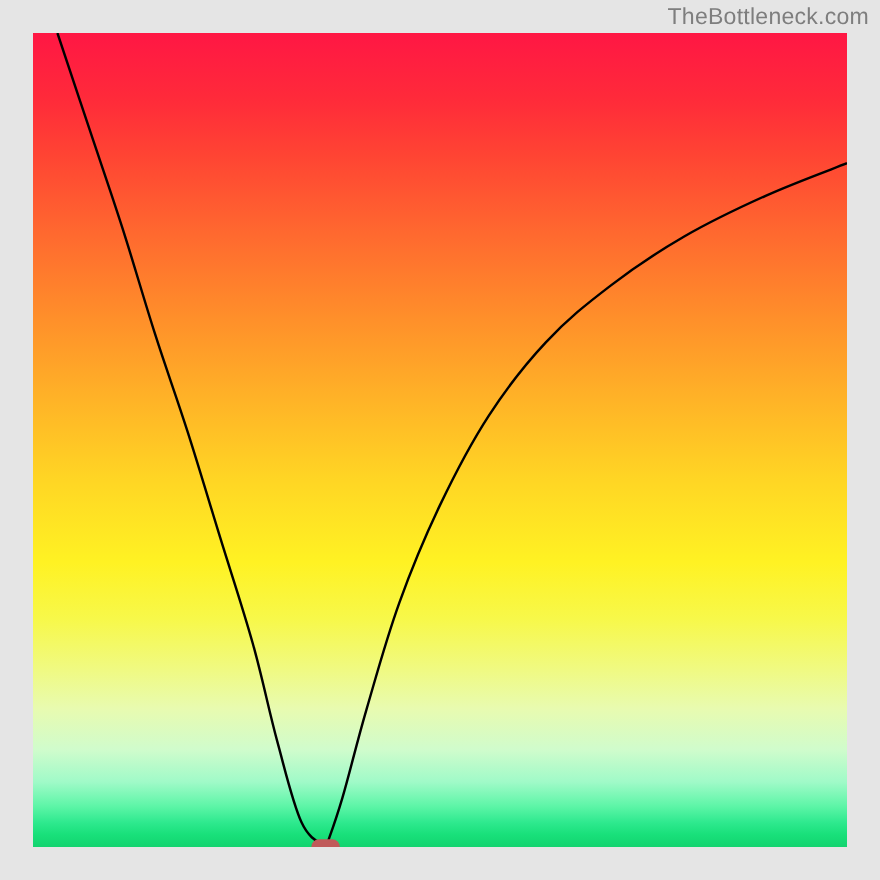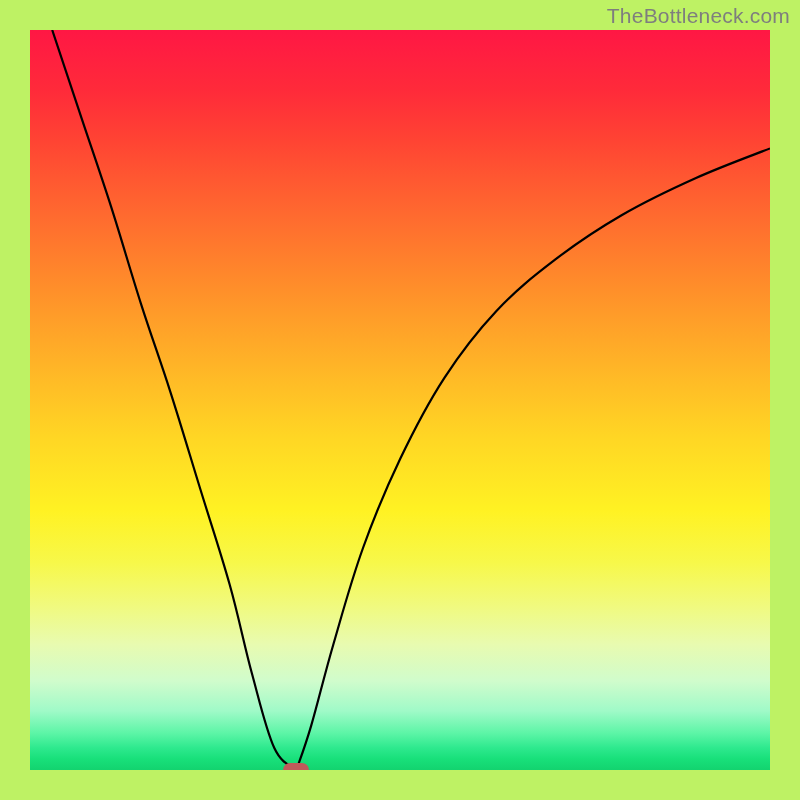--- a/index.html
+++ b/index.html
@@ -3,21 +3,21 @@
 <meta charset="utf-8">
 <style>
   * { margin: 0; padding: 0; box-sizing: border-box; }
   html, body { width: 800px; height: 800px; overflow: hidden; }
   body { font-family: Arial, Helvetica, sans-serif; background: #000; }
 
   .frame {
     position: relative;
     width: 800px;
     height: 800px;
-    background: #bef264;
+    background: #e5e5e5;
   }
 
   .plot-area {
     position: absolute;
     left: 30px;
     top: 30px;
     width: 740px;
     height: 740px;
     overflow: hidden;
   }

